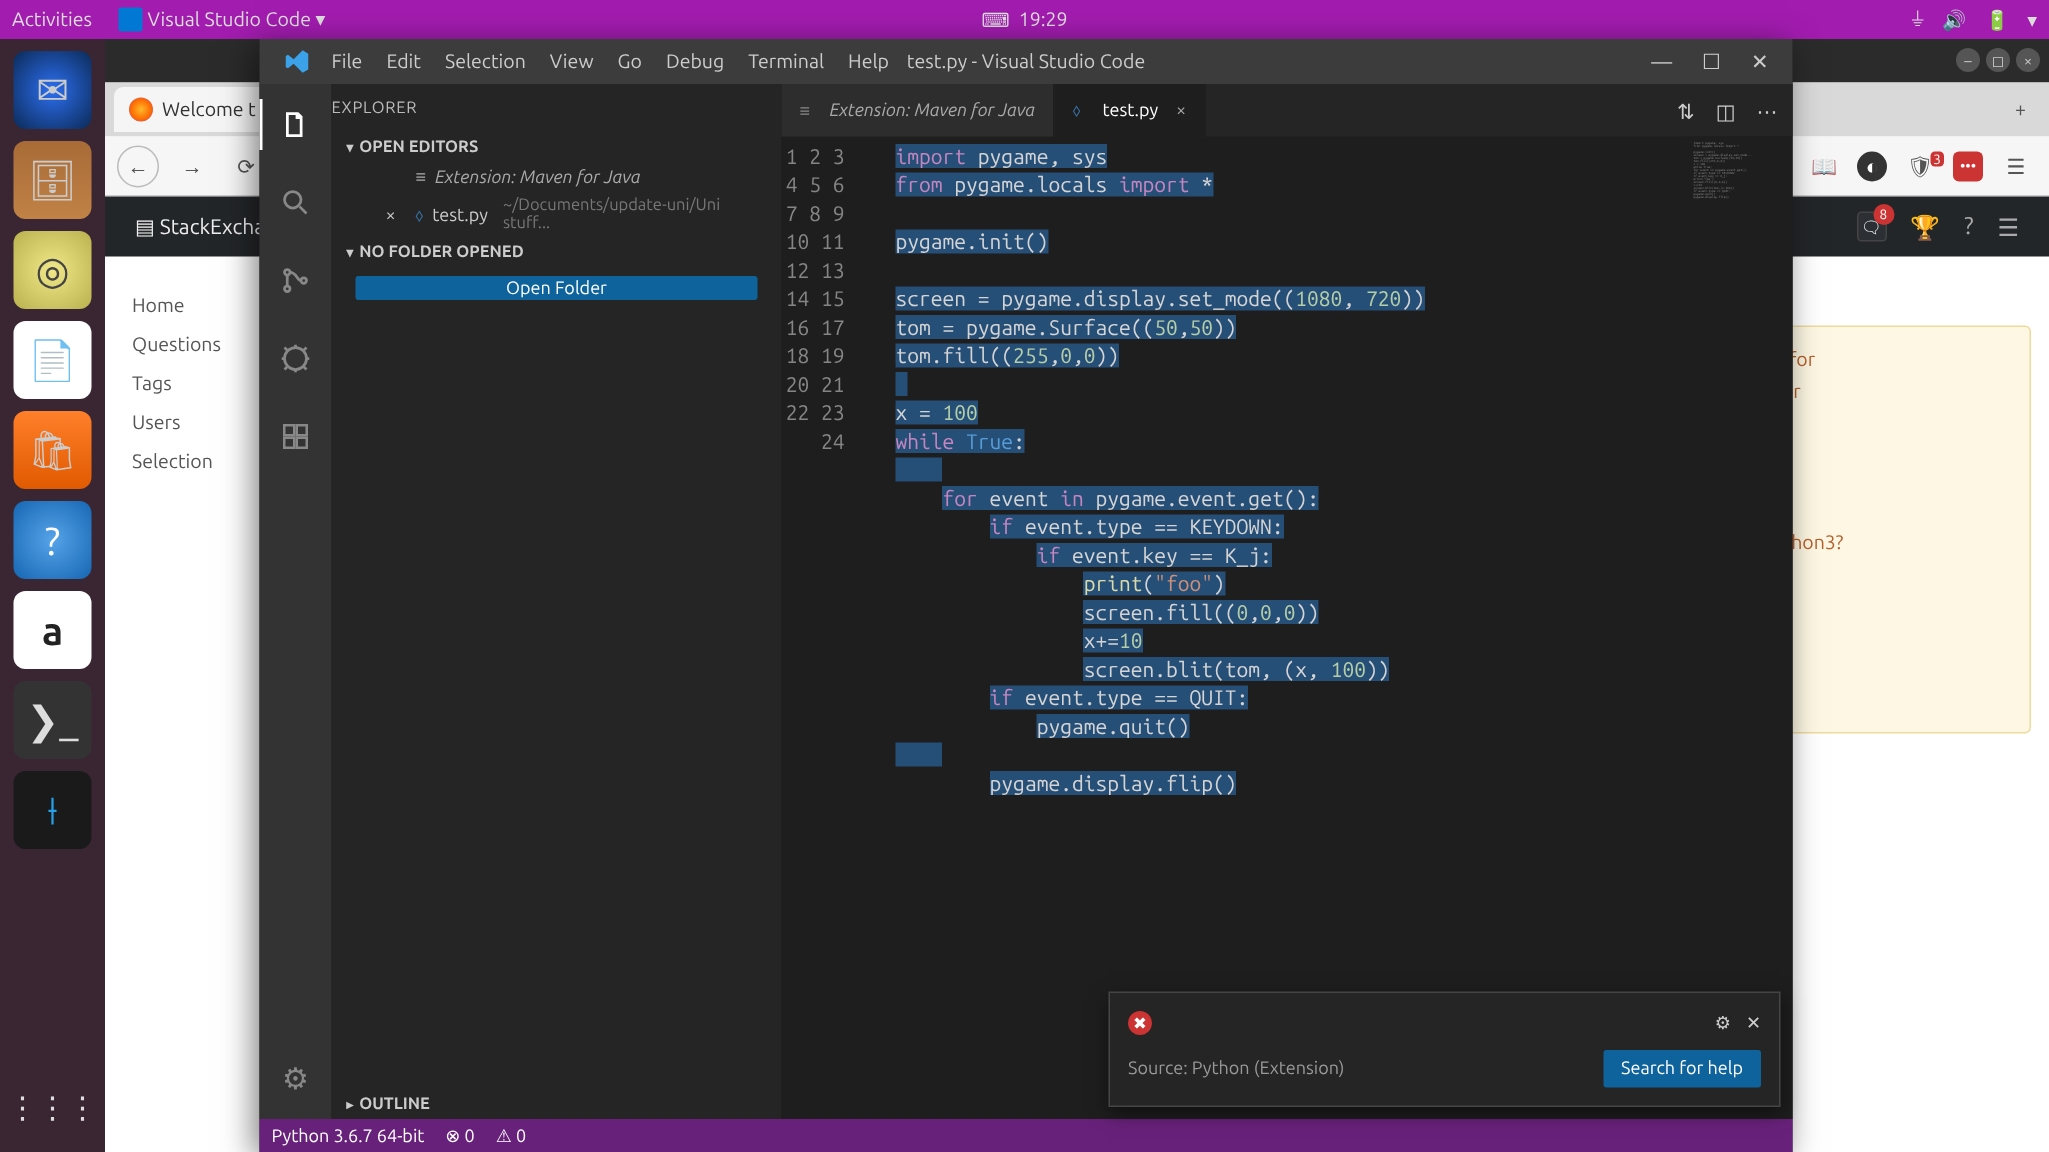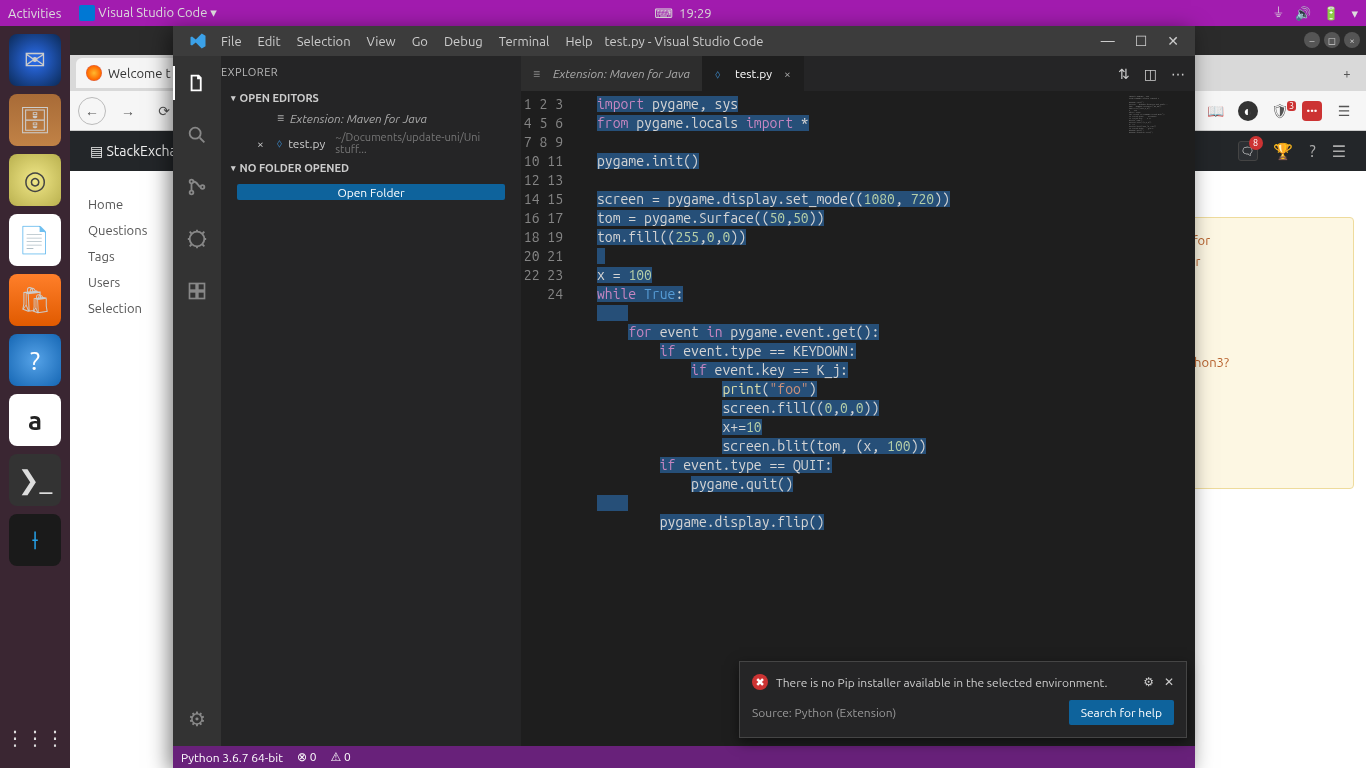--- a/index.html
+++ b/index.html
@@ -280,20 +280,21 @@
         <span>Extension: Maven for Java</span>
       </div>
       <div class="editor-entry">
         <span class="x">×</span>
         <span class="py">⬨</span>
         <span>test.py</span>
         <span class="path">~/Documents/update-uni/Uni stuff...</span>
       </div>
       <div class="sect">NO FOLDER OPENED</div>
       <div class="open-folder">Open Folder</div>
+      <div class="outline sect coll">OUTLINE</div>
     </div>
 
     <div class="editor">
       <div class="tabs">
         <div class="tab italic">
           <span class="fico">≡</span>
           <span>Extension: Maven for Java</span>
         </div>
         <div class="tab active">
           <span class="fico py">⬨</span>
@@ -358,21 +359,20 @@
         <span class="sel">pygame.display.flip()</span>
 </div>
         <div class="minimap">import pygame, sys<br>from pygame.locals import *<br><br>pygame.init()<br>screen = pygame.display.set_mode...<br>tom = pygame.Surface((50,50))<br>tom.fill((255,0,0))<br>x = 100<br>while True:<br>  for event in pygame.event.get():<br>    if event.type == KEYDOWN:<br>      if event.key == K_j:<br>        print("foo")<br>        screen.fill((0,0,0))<br>        x+=10<br>        screen.blit(tom,(x,100))<br>    if event.type == QUIT:<br>      pygame.quit()<br>  pygame.display.flip()</div>
       </div>
     </div>
   </div>
 
   <div class="notif">
     <div class="tline">
       <span class="xerr">✖</span>
-      <span>There is no Pip installer available in the selected environment.</span>
       <div class="nacts">
         <span>⚙</span>
         <span>✕</span>
       </div>
     </div>
     <div class="bot">
       <span class="src">Source: Python (Extension)</span>
       <span class="help-btn">Search for help</span>
     </div>
   </div>

